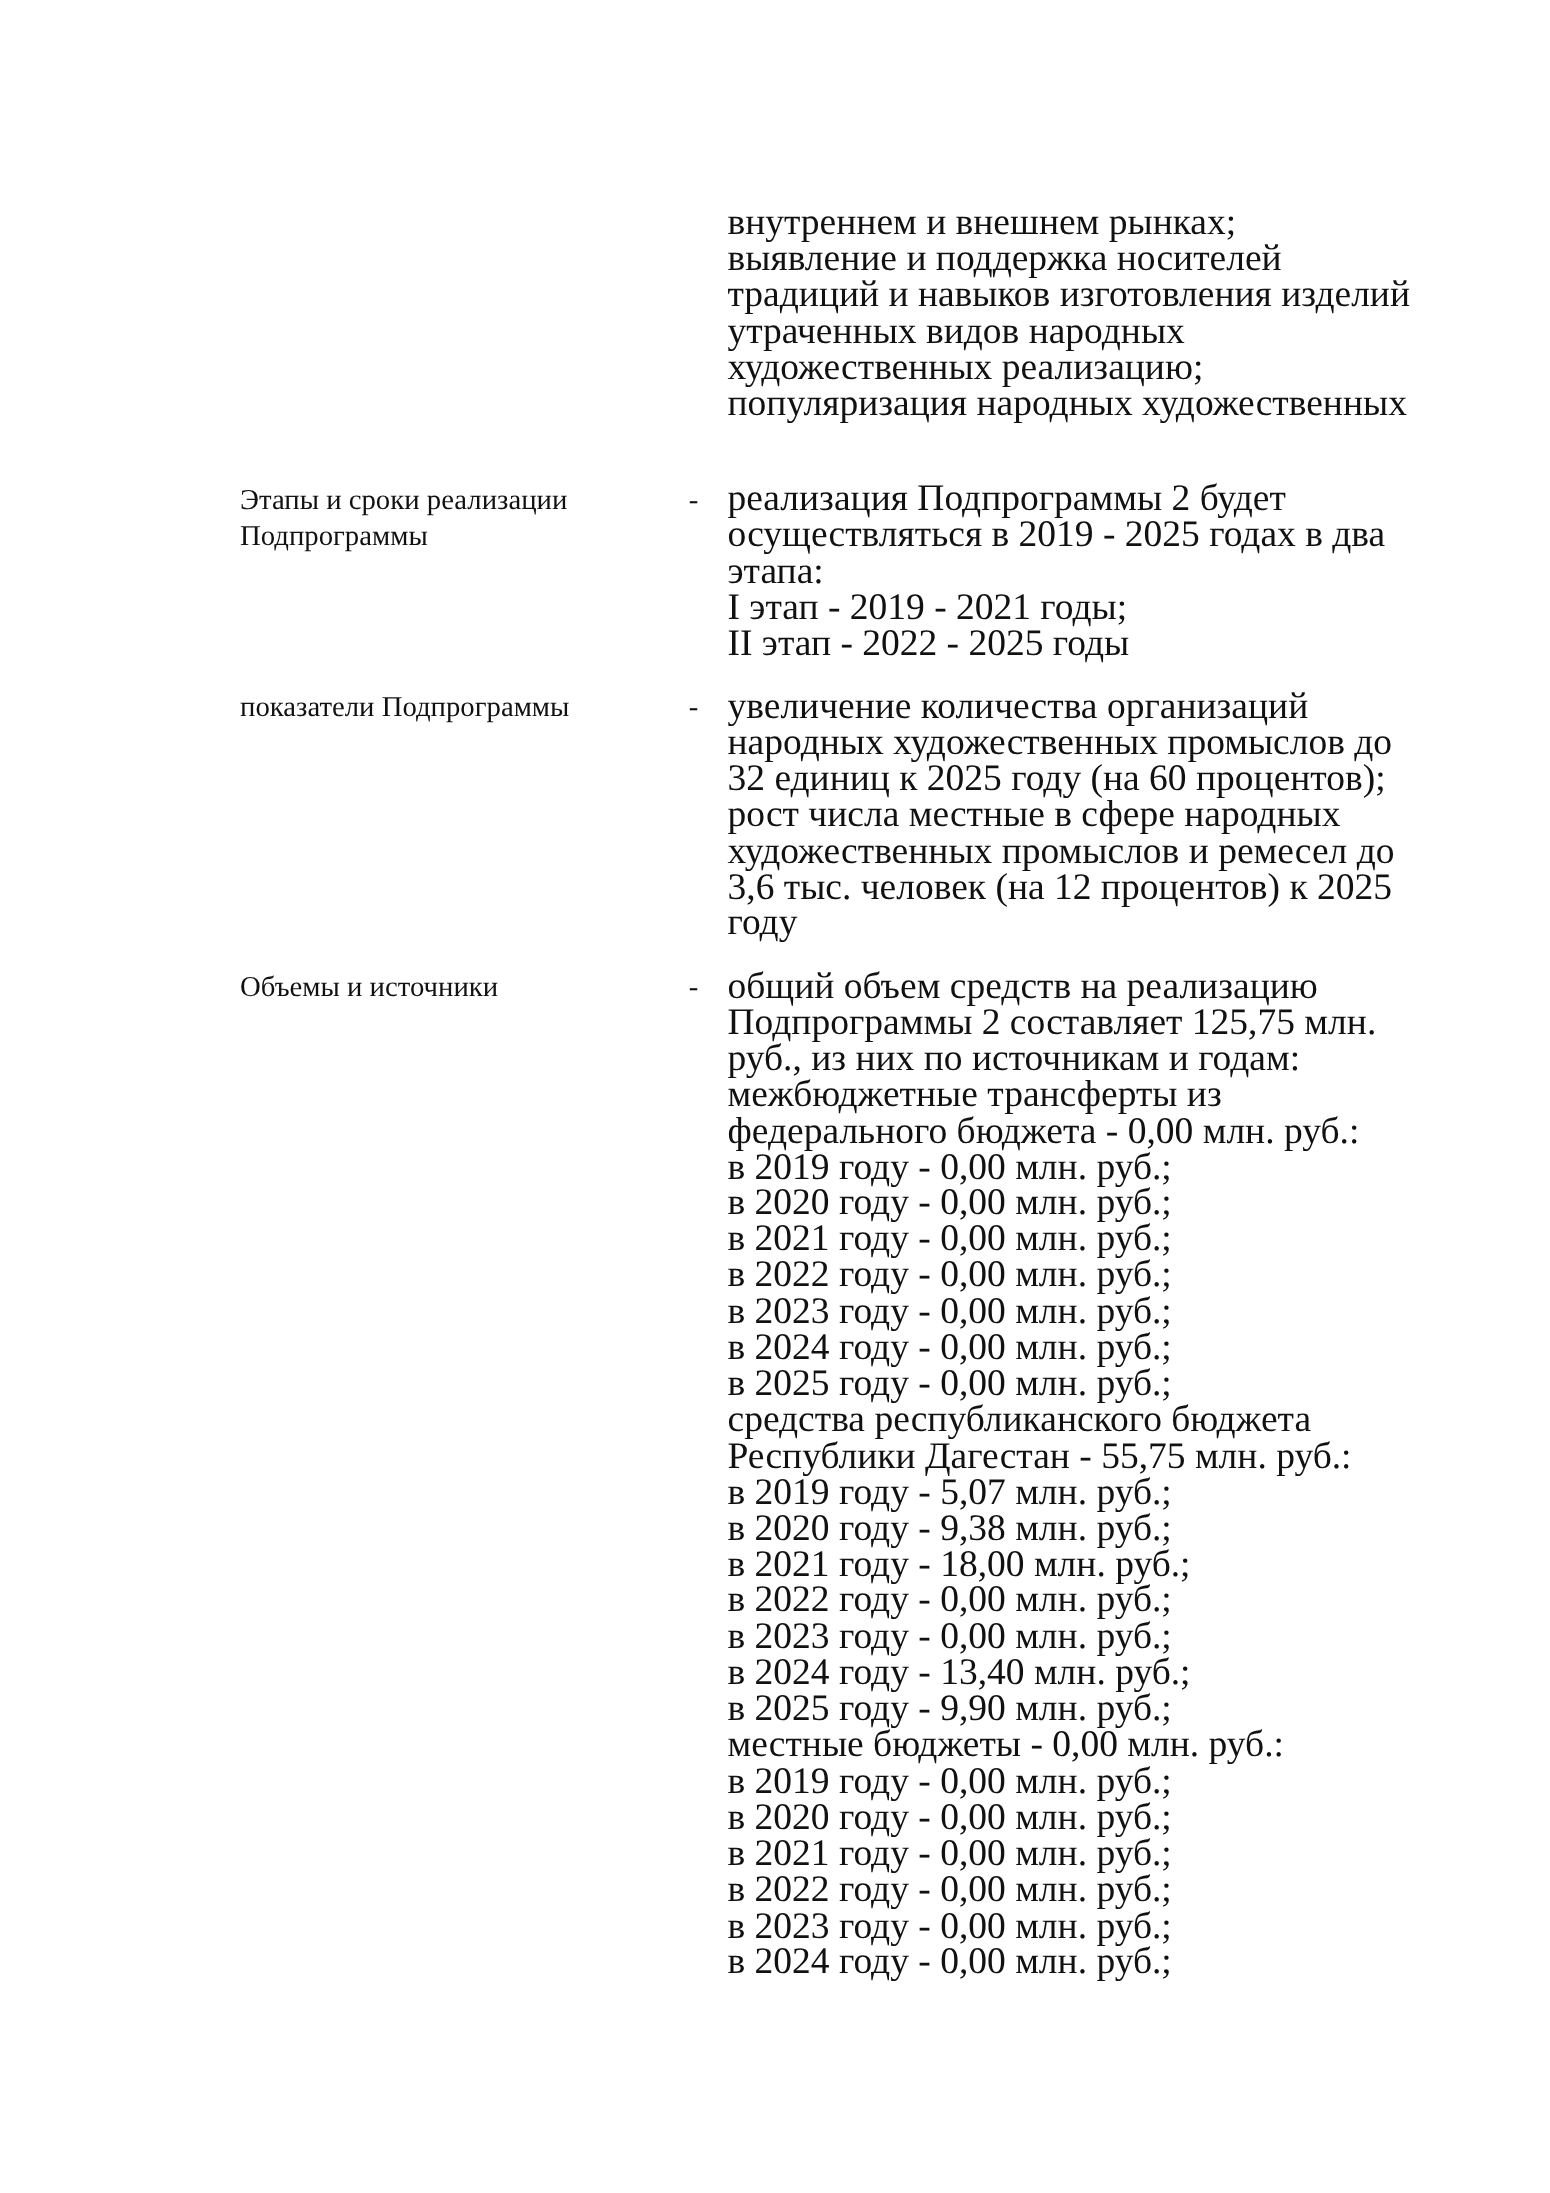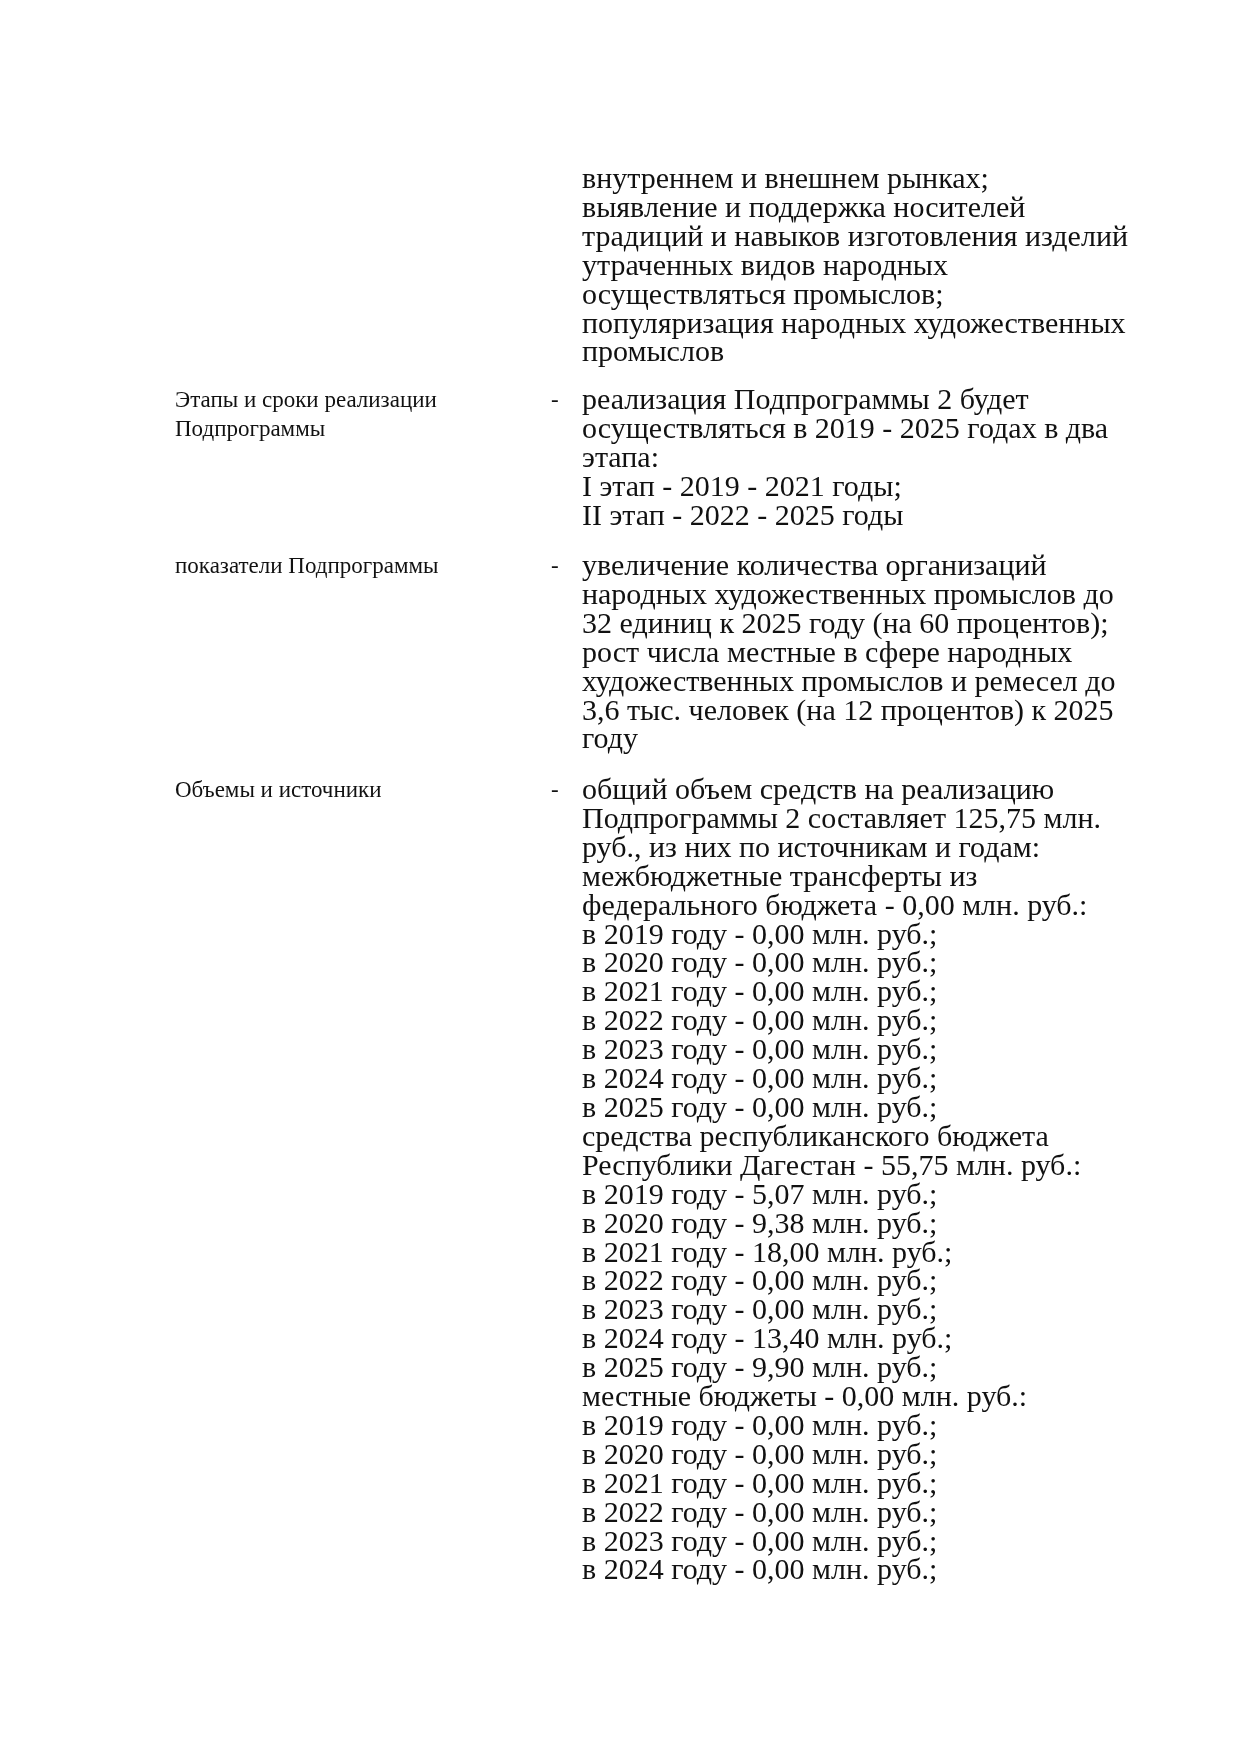--- a/index.html
+++ b/index.html
@@ -4,21 +4,21 @@
 <style>
   html, body { margin: 0; padding: 0; background: #ffffff; }
   body {
     width: 1240px; height: 1754px; position: relative; overflow: hidden;
     font-family: "Liberation Serif", "DejaVu Serif", serif;
     color: #111111;
   }
   .page { position: absolute; left: 0; top: 0; width: 1240px; height: 1754px; }
   .block { position: absolute; left: 0; width: 1240px; }
   .label {
-    position: absolute; left: 175px; width: 370px;
+    position: absolute; left: 192px; width: 370px;
     font-size: 23px; line-height: 29px;
   }
   .dash {
     position: absolute; left: 551px; width: 12px;
     font-size: 23px; line-height: 29px;
   }
   .content {
     position: absolute; left: 582px; width: 480px;
     font-size: 30px; line-height: 28.9px;
   }
@@ -28,23 +28,22 @@
 <body>
 
 <div class="page">
 
   <div class="block" style="top:164px;">
     <div class="content">
       <span class="line">внутреннем и внешнем рынках;</span>
       <span class="line">выявление и поддержка носителей</span>
       <span class="line">традиций и навыков изготовления изделий</span>
       <span class="line">утраченных видов народных</span>
-      <span class="line">осуществляться промыслов;</span>
+      <span class="line">художественных реализацию;</span>
       <span class="line">популяризация народных художественных</span>
-      <span class="line">промыслов</span>
     </div>
   </div>
 
   <div class="block" style="top:385px;">
     <div class="label">
       <span class="line">Этапы и сроки реализации</span>
       <span class="line">Подпрограммы</span>
     </div>
     <div class="dash">-</div>
     <div class="content">

